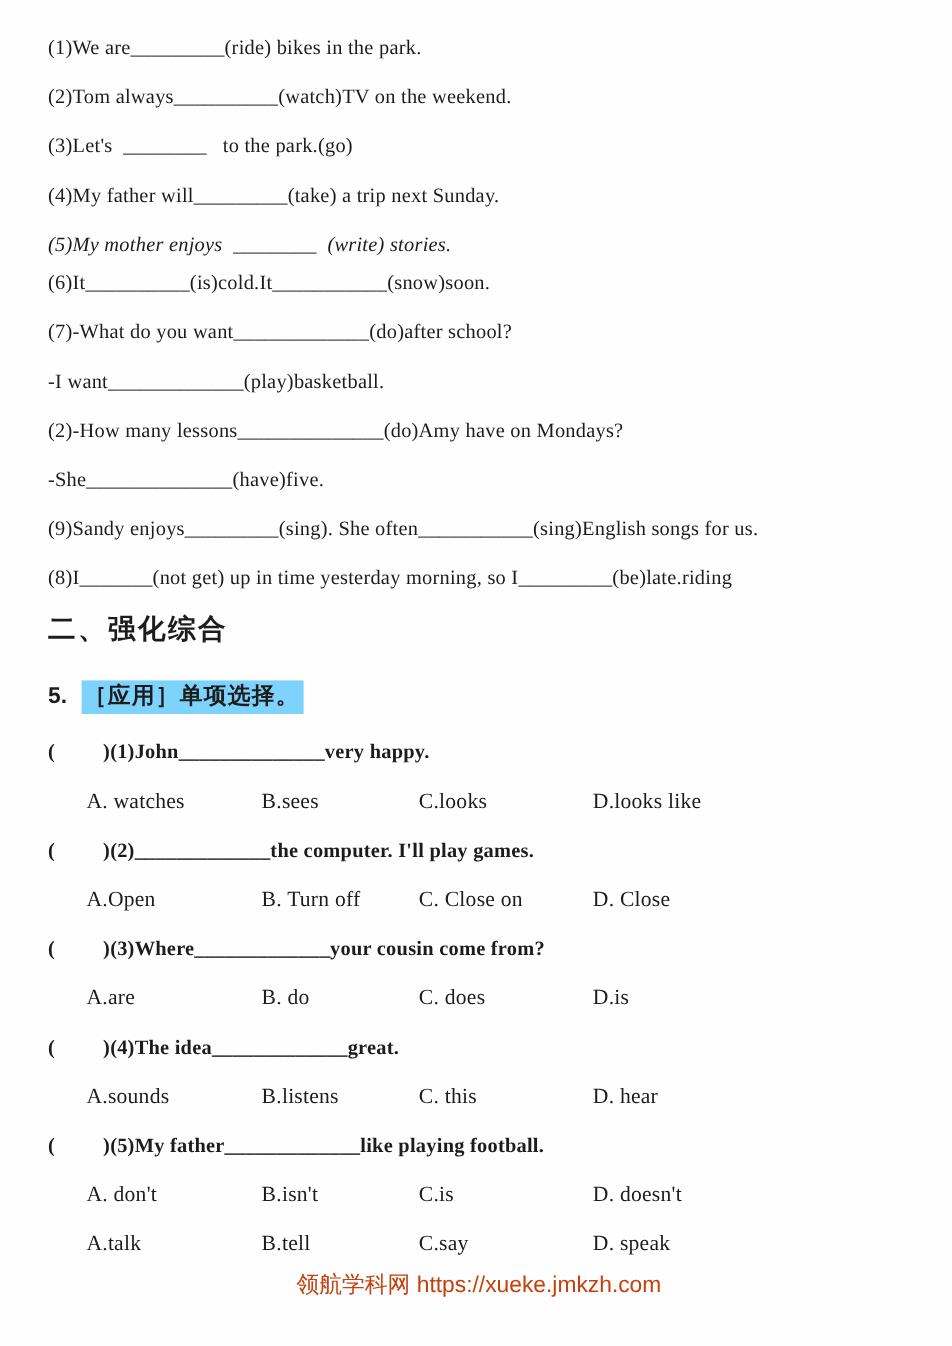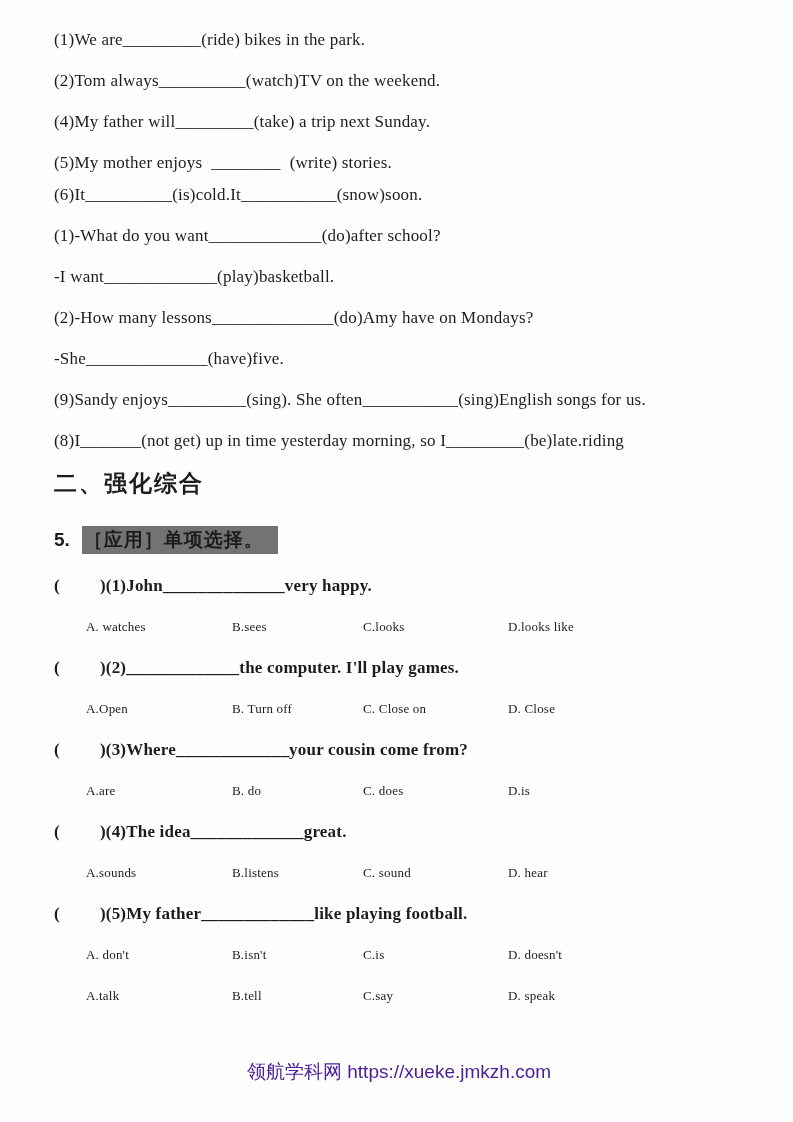--- a/index.html
+++ b/index.html
@@ -7,30 +7,29 @@
     position: relative;
     width: 793px;
     height: 1122px;
     background: #fefefe;
     color: #1c1c1c;
     font-family: "Liberation Serif", "DejaVu Serif", serif;
     overflow: hidden;
   }
   .content {
     padding: 31px 18px 0 40px;
-    margin-left: 14px;
   }
   .line {
     font-size: 17px;
     line-height: 17px;
     margin-bottom: 24px;
     white-space: pre-wrap;
     letter-spacing: 0.2px;
   }
-  .line.tight { margin-bottom: 15px; }
+  .line.tight { margin-bottom: 15px; font-style: italic; }
   .section-heading {
     font-family: "Liberation Sans", "DejaVu Sans", sans-serif;
     font-weight: bold;
     font-size: 23px;
     line-height: 20px;
     margin: 0 0 33px 0;
     letter-spacing: 2px;
   }
   .subsection-heading {
     font-family: "Liberation Sans", "DejaVu Sans", sans-serif;
@@ -38,68 +37,69 @@
     font-size: 19px;
     line-height: 19px;
     margin: 0 0 23px 0;
   }
   .subsection-heading .num {
     display: inline-block;
     margin-right: 12px;
   }
   .hl {
     display: inline-block;
-    background: #737373;
-    padding: 4px 14px 5px 2px;
+    background: #7dd3fc;
+    padding: 4px 3px 5px 2px;
     letter-spacing: 1px;
   }
   .q {
     font-size: 17px;
     line-height: 17px;
     margin-bottom: 24px;
     white-space: pre-wrap;
     letter-spacing: 0.2px;
     font-weight: bold;
   }
   .opts {
     display: flex;
     padding-left: 32px;
-    font-size: 13px;
+    font-size: 18px;
     line-height: 17px;
     margin-bottom: 24px;
     letter-spacing: 0.2px;
   }
   .opt-a { width: 146px; }
   .opt-b { width: 131px; }
   .opt-c { width: 145px; }
   .opt-d { flex: 1; }
   .watermark {
     position: absolute;
     left: 247px;
     top: 1061px;
     font-size: 19px;
     line-height: 22px;
-    color: #4c1d95;
+    color: #c2410c;
     font-family: "Liberation Sans", "DejaVu Sans", sans-serif;
     white-space: nowrap;
     z-index: 3;
   }
 </style>
 </head>
 <body>
 
 <div class="page">
   <div class="content">
 
     <div class="line">(1)We are_________(ride) bikes in the park.</div>
     <div class="line">(2)Tom always__________(watch)TV on the weekend.</div>
+    <div class="line">(3)Let's  ________   to the park.(go)</div>
     <div class="line">(4)My father will_________(take) a trip next Sunday.</div>
     <div class="line tight">(5)My mother enjoys  ________  (write) stories.</div>
     <div class="line">(6)It__________(is)cold.It___________(snow)soon.</div>
-    <div class="line">(1)-What do you want_____________(do)after school?</div>
+    <div class="line">(7)-What do you want_____________(do)after school?</div>
     <div class="line">-I want_____________(play)basketball.</div>
     <div class="line">(2)-How many lessons______________(do)Amy have on Mondays?</div>
     <div class="line">-She______________(have)five.</div>
     <div class="line">(9)Sandy enjoys_________(sing). She often___________(sing)English songs for us.</div>
     <div class="line">(8)I_______(not get) up in time yesterday morning, so I_________(be)late.riding</div>
 
     <div class="section-heading">二、强化综合</div>
 
     <div class="subsection-heading">
       <span class="num">5.</span><span class="hl">［应用］单项选择。</span>
@@ -126,21 +126,21 @@
       <span class="opt-a">A.are</span>
       <span class="opt-b">B. do</span>
       <span class="opt-c">C. does</span>
       <span class="opt-d">D.is</span>
     </div>
 
     <div class="q">(         )(4)The idea_____________great.</div>
     <div class="opts">
       <span class="opt-a">A.sounds</span>
       <span class="opt-b">B.listens</span>
-      <span class="opt-c">C. sound</span>
+      <span class="opt-c">C. this</span>
       <span class="opt-d">D. hear</span>
     </div>
 
     <div class="q">(         )(5)My father_____________like playing football.</div>
     <div class="opts">
       <span class="opt-a">A. don't</span>
       <span class="opt-b">B.isn't</span>
       <span class="opt-c">C.is</span>
       <span class="opt-d">D. doesn't</span>
     </div>

